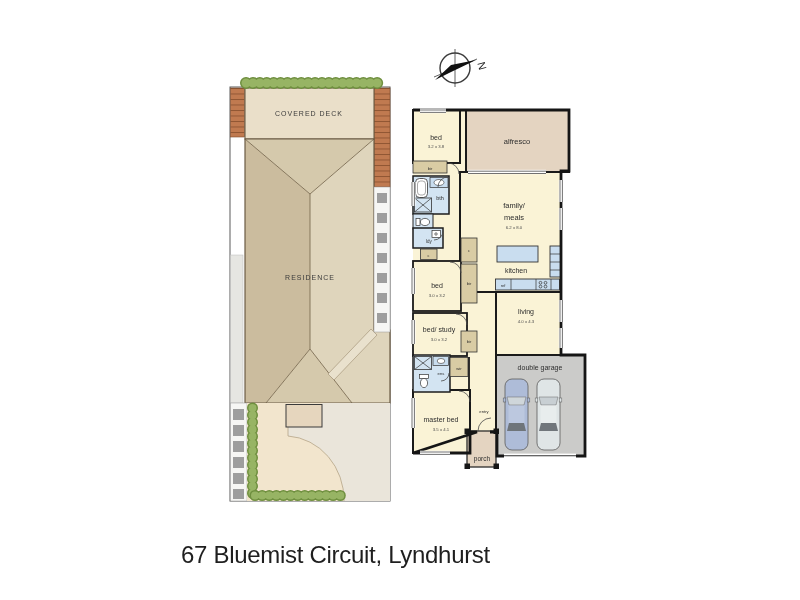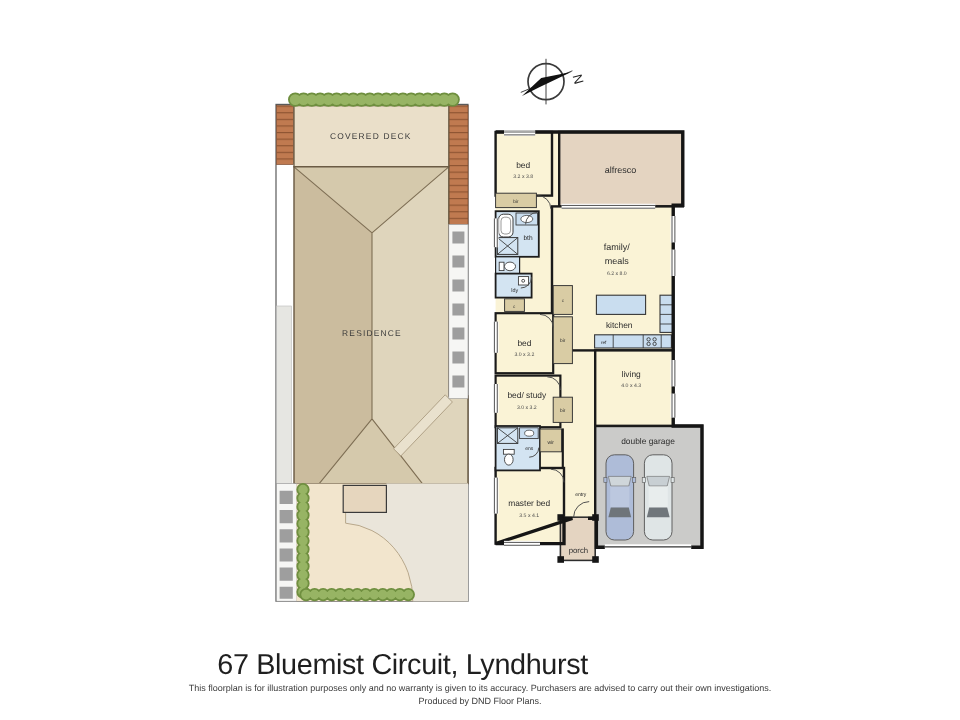--- a/index.html
+++ b/index.html
@@ -245,17 +245,13 @@
       <text x="441" y="422" class="lbl s7">master bed</text>
       <text x="441" y="430.5" class="dim">3.5 x 4.1</text>
       <text x="484" y="413" class="lbl s42">entry</text>
       <text x="540" y="370" class="lbl s7">double garage</text>
       <text x="482" y="461" class="lbl s65">porch</text>
     </g>
   </g>
 </svg>
 
 <div class="page-title">67 Bluemist Circuit, Lyndhurst</div>
-<div class="disclaimer">
-  <div>This floorplan is for illustration purposes only and no warranty is given to its accuracy. Purchasers are advised to carry out their own investigations.</div>
-  <div>Produced by DND Floor Plans.</div>
 </div>
-</div>
 
 </body></html>

